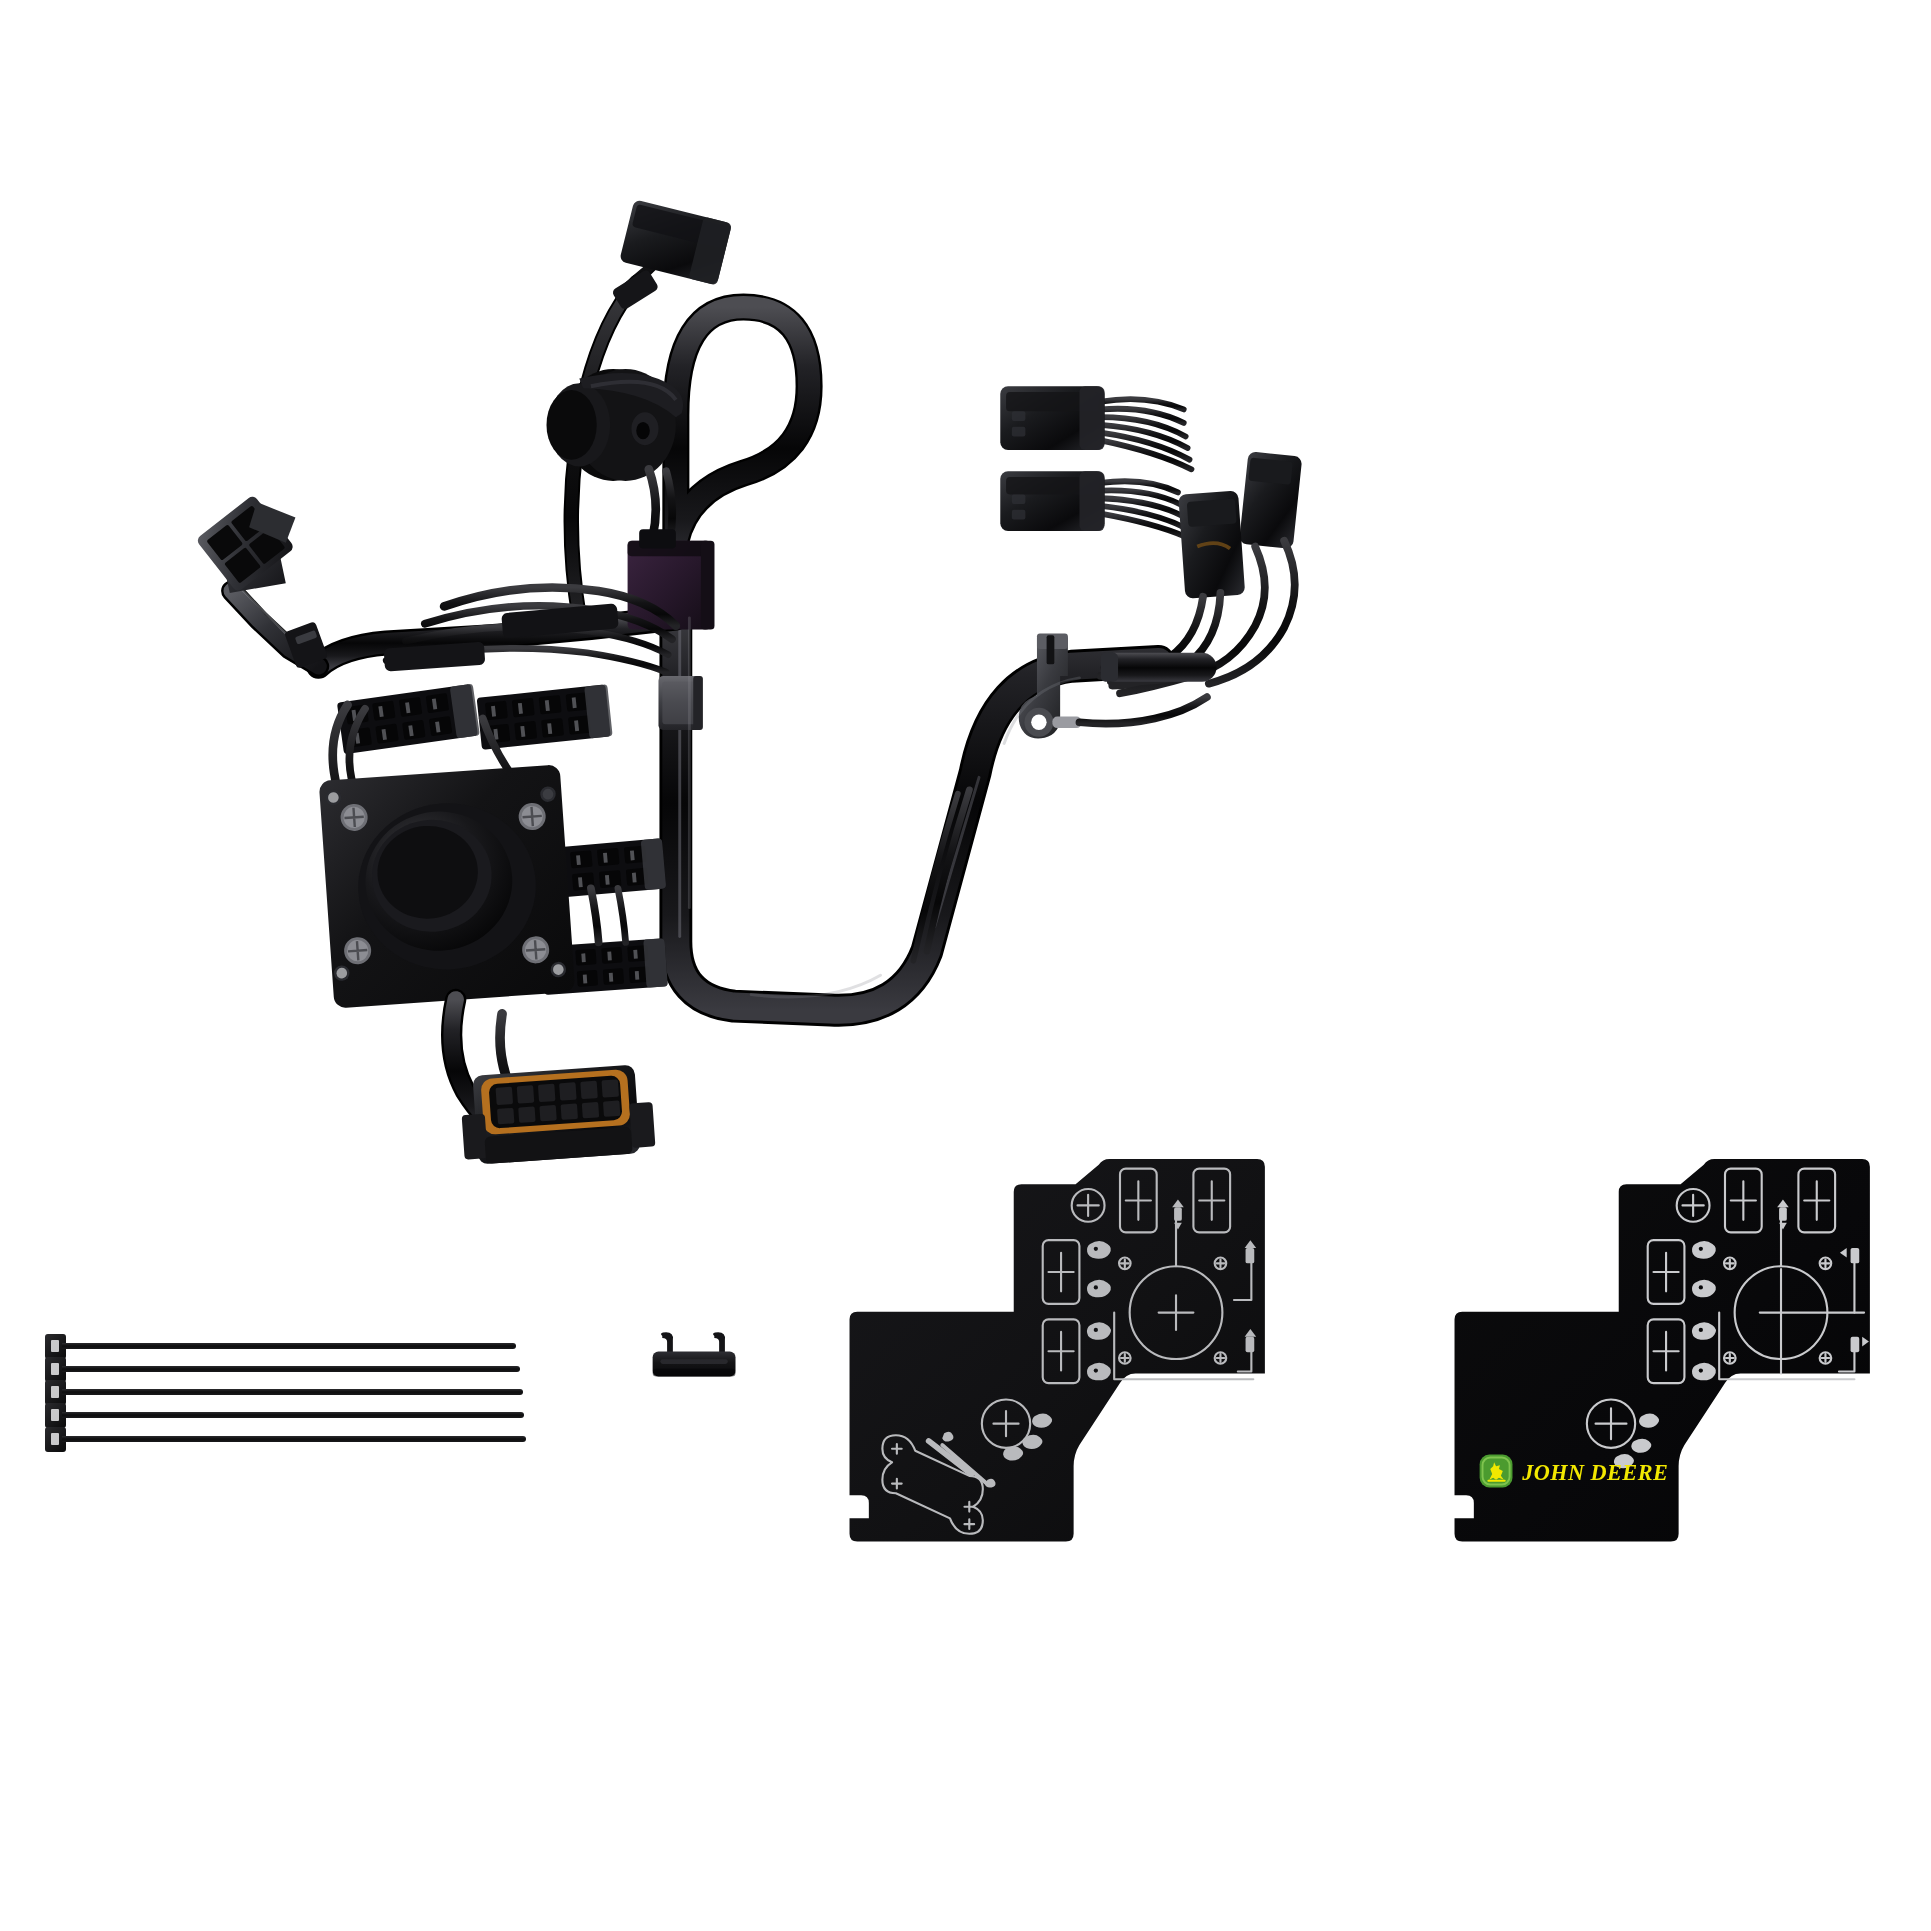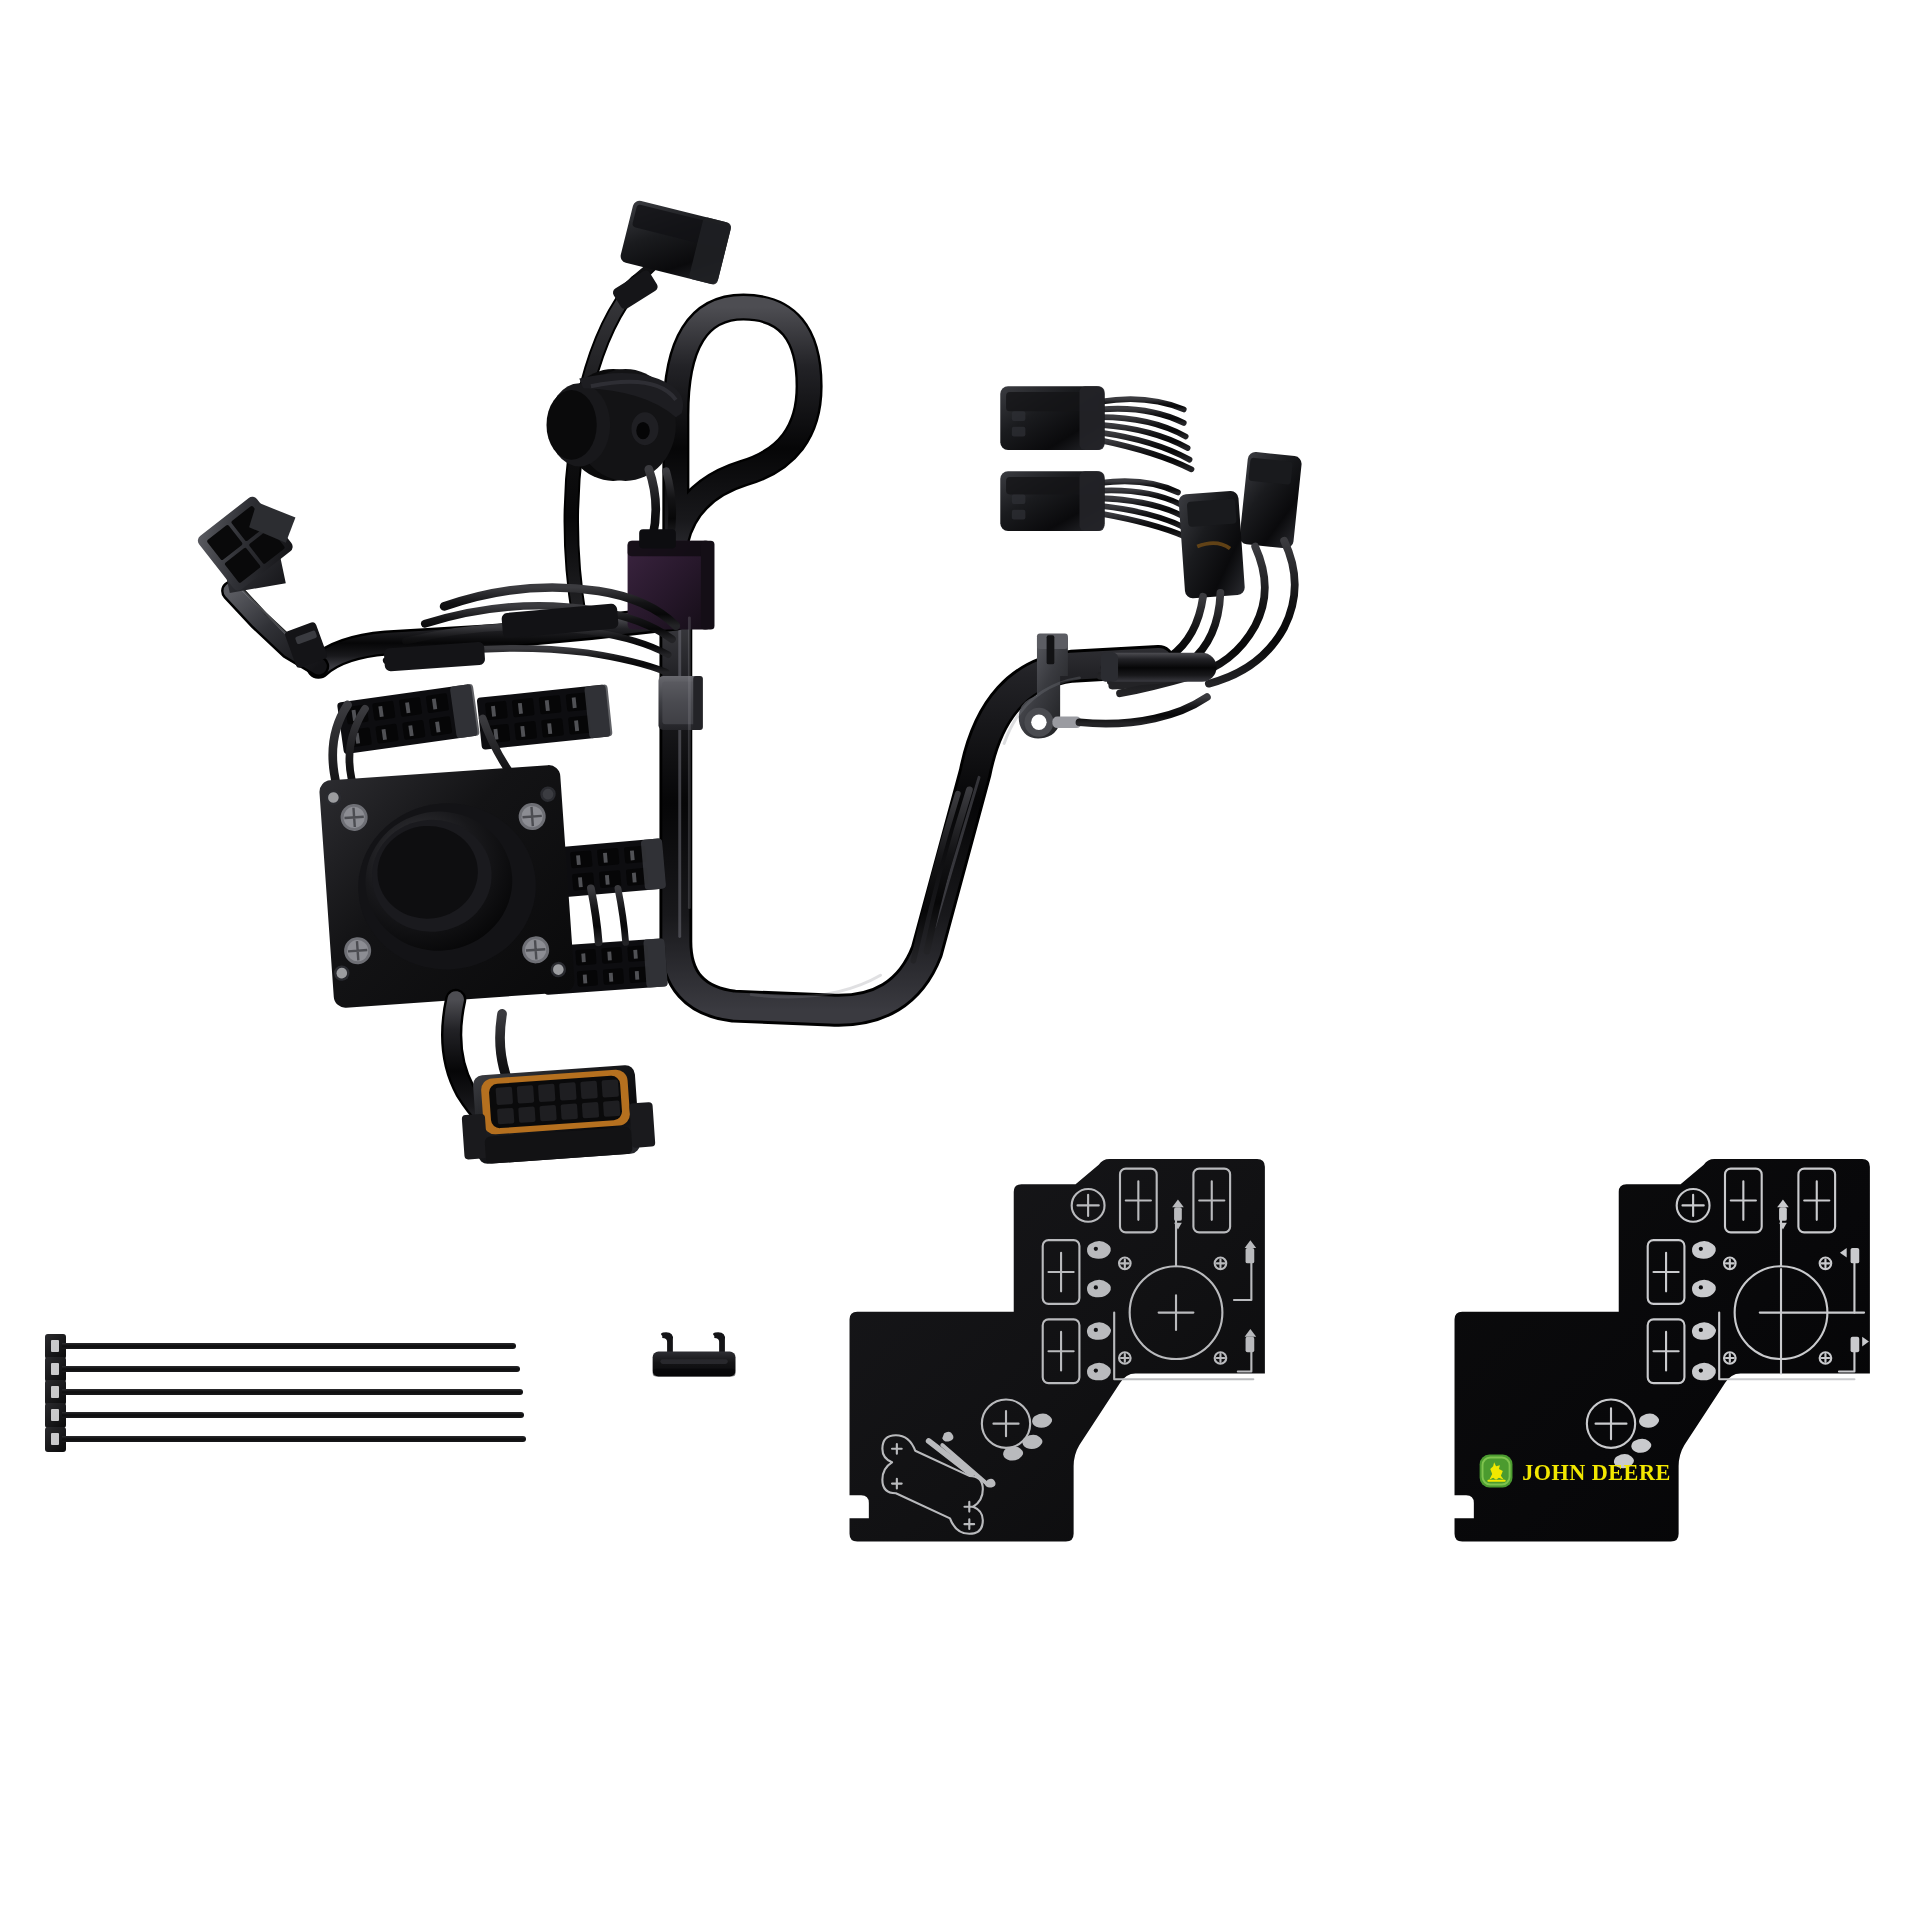--- a/index.html
+++ b/index.html
@@ -8,21 +8,21 @@
     width:1931px;height:1931px;position:relative;overflow:hidden;
     font-family:"Liberation Sans", sans-serif;
     background:#ffffff;
   }
   .stage{position:absolute;inset:0;width:1931px;height:1931px;}
 
   
   .abs{position:absolute;}
 
   
-  .decal{position:absolute;}
+  .decal{position:absolute;font-style:italic;}
   .decal svg{display:block;}
 
   
   .tie{position:absolute;}
   .tie .head{position:absolute;left:0;top:0;width:21px;height:25px;border-radius:2.9px;
     background:linear-gradient(135deg,#2a2a2d,#0a0a0b);}
   .tie .head:after{content:"";position:absolute;left:5.8px;top:5.8px;width:8.7px;height:12.6px;
     background:#e9e9ea;border-radius:1px;opacity:.85;}
   .tie .strap{position:absolute;left:17.4px;top:8.7px;height:6.8px;border-radius:0 3.9px 3.9px 0;
     background:linear-gradient(180deg,#2b2b2e 0%,#0d0d0e 50%,#1a1a1c 100%);}

